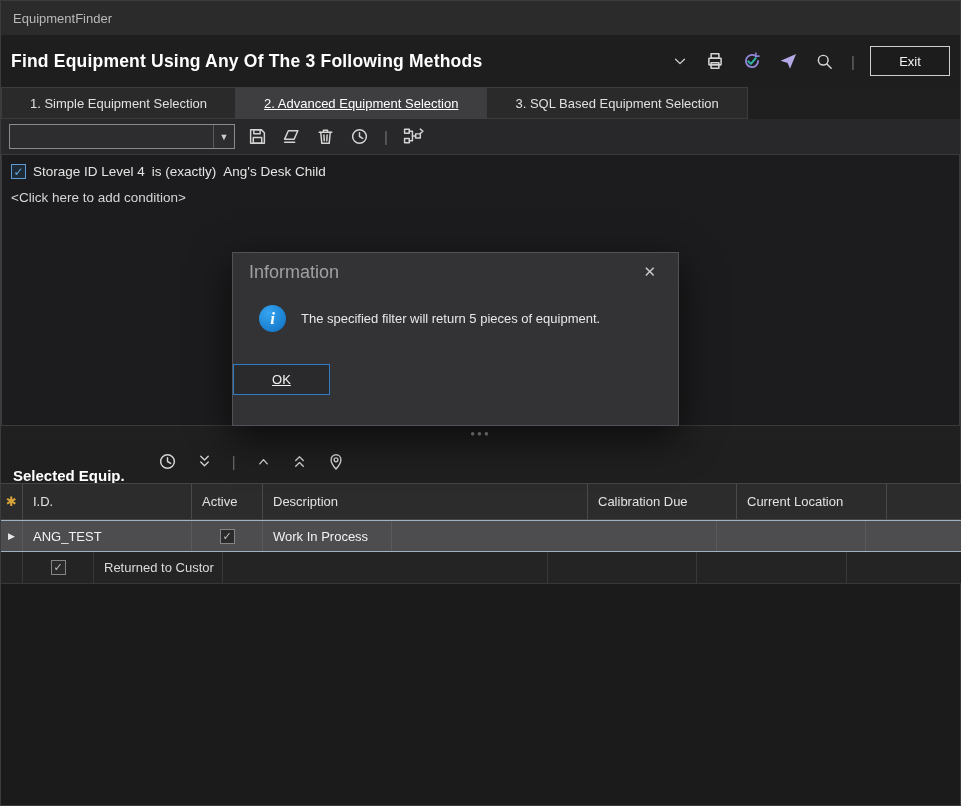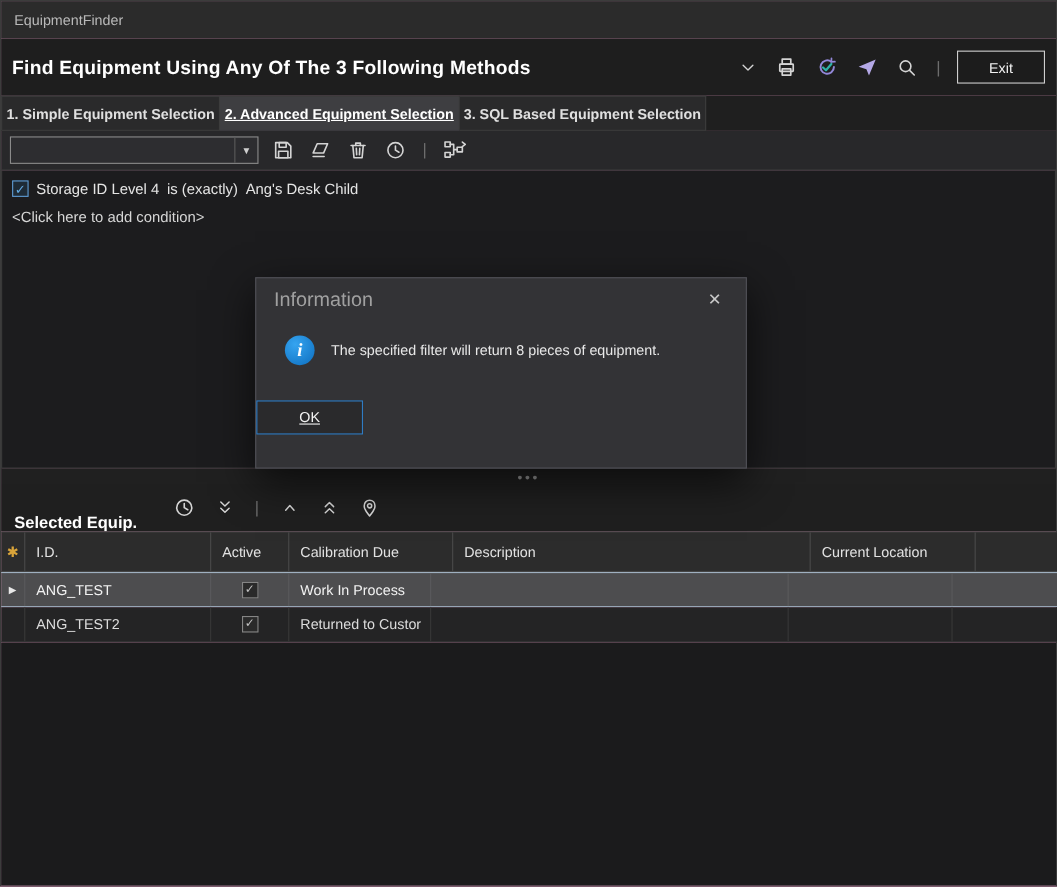--- a/index.html
+++ b/index.html
@@ -39,23 +39,23 @@
   .vsep { color:#6d6d6d; font-size:15px; padding:0 2px; }
   .exit-btn {
     min-width:80px; height:30px; background:#1c1c1c;
     border:1px solid #cfcfcf; color:#f2f2f2; font-size:13px;
     font-family:inherit; cursor:pointer;
   }
 
   
   .tabstrip { height:32px; flex:none; display:flex; background:#1f1f1f; }
   .tab {
-    padding:0 4px; display:flex; align-items:center;
+    padding:0 28px; display:flex; align-items:center;
     font-size:13px; color:#e0e0e0; background:#2a2a2b;
-    border:1px solid #3c3c3c; border-left:none; cursor:pointer; white-space:nowrap;font-weight:bold;
+    border:1px solid #3c3c3c; border-left:none; cursor:pointer; white-space:nowrap;
   }
   .tab:first-child { border-left:1px solid #3c3c3c; }
   .tab.active { background:#3e3e41; color:#ffffff; text-decoration:underline; border-bottom-color:#3e3e41; }
 
   
   .toolbar {
     height:36px; flex:none; background:#28282a;
     display:flex; align-items:center; padding:0 8px; gap:11px;
     border-bottom:1px solid #3a3a3a;
   }
@@ -342,42 +342,41 @@
     </button>
   </div>
 
   <div class="grid">
     <div class="grid-header">
       <div class="hcell w-sel cell-center">
         <span class="star">✱</span>
       </div>
       <div class="hcell w-id">I.D.</div>
       <div class="hcell w-active">Active</div>
+      <div class="hcell w-desc">Description</div>
       <div class="hcell w-cal">Calibration Due</div>
-      <div class="hcell w-desc">Description</div>
       <div class="hcell w-loc">Current Location</div>
     </div>
 
     <div class="grid-row row-selected">
       <div class="cell w-sel cell-center">
         <span class="row-arrow">▶</span>
       </div>
       <div class="cell w-id">ANG_TEST</div>
       <div class="cell w-active cell-center">
         <span class="cb-grid">✓</span>
       </div>
       <div class="cell w-track">Work In Process</div>
       <div class="cell w-desc"></div>
       <div class="cell w-cal"></div>
       <div class="cell w-loc"></div>
     </div>
 
     <div class="grid-row">
       <div class="cell w-sel cell-center"></div>
-      <div class="cell w-id">ANG_TEST2</div>
       <div class="cell w-active cell-center">
         <span class="cb-grid">✓</span>
       </div>
       <div class="cell w-track">Returned to Custor</div>
       <div class="cell w-desc"></div>
       <div class="cell w-cal"></div>
       <div class="cell w-loc"></div>
     </div>
   </div>
 
@@ -385,20 +384,20 @@
 
   <div class="dialog">
     <div class="dialog-titlebar">
       <span class="dialog-title">Information</span>
       <button class="dialog-close">
         <span>✕</span>
       </button>
     </div>
     <div class="dialog-body">
       <span class="info-circle">i</span>
-      <span class="dialog-msg">The specified filter will return 8 pieces of equipment.</span>
+      <span class="dialog-msg">The specified filter will return 5 pieces of equipment.</span>
     </div>
     <div class="dialog-footer">
       <button class="ok-btn">OK</button>
     </div>
   </div>
 
 </div>
 
 </body></html>

